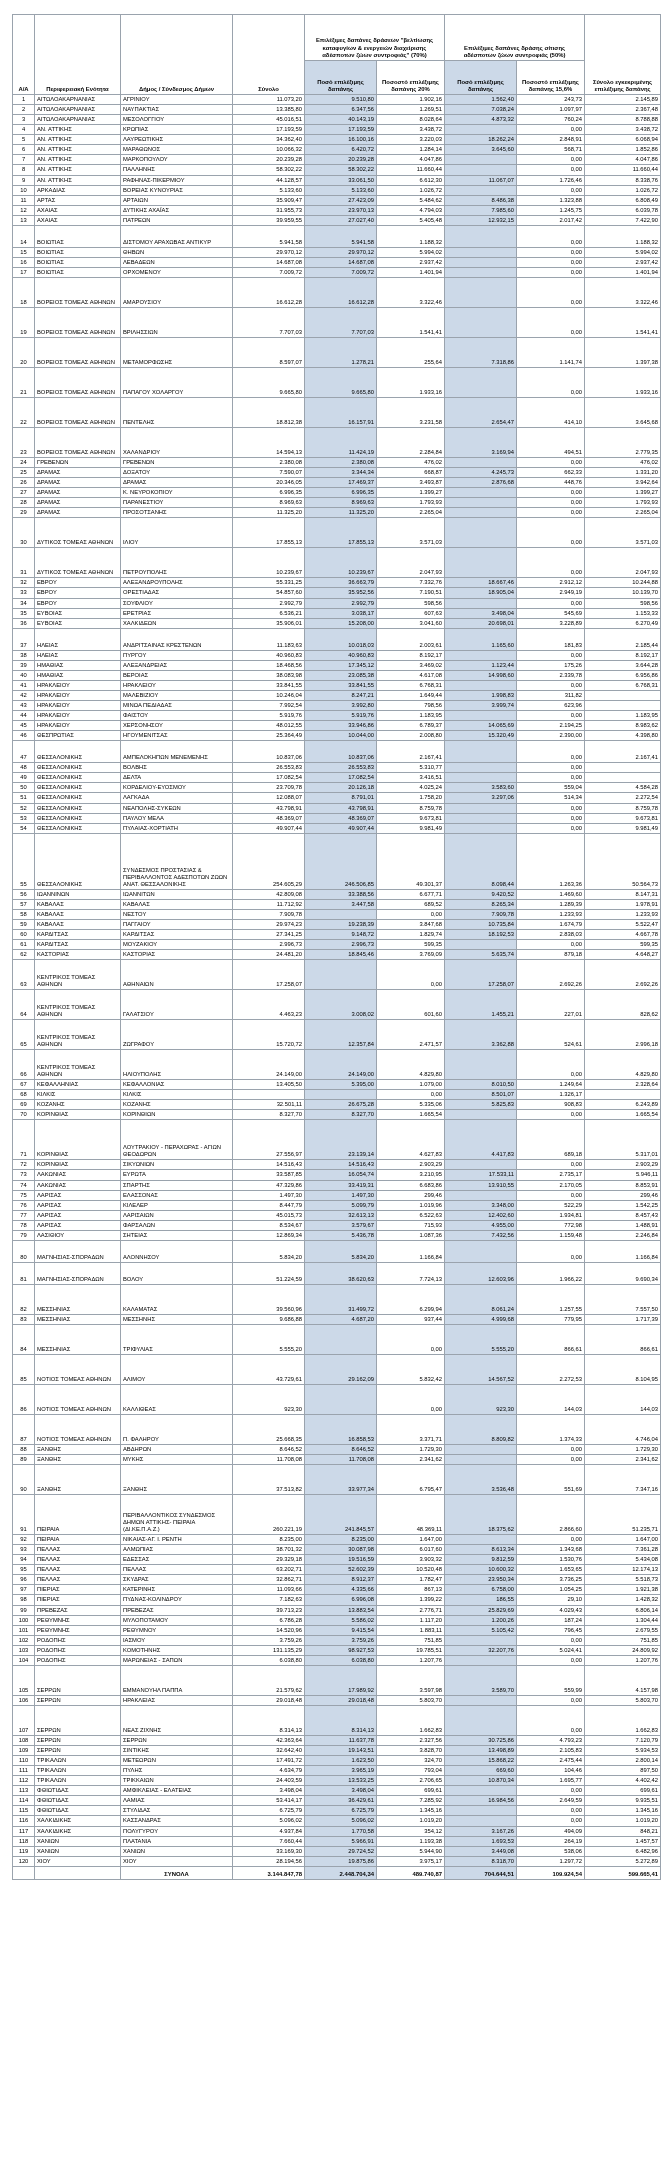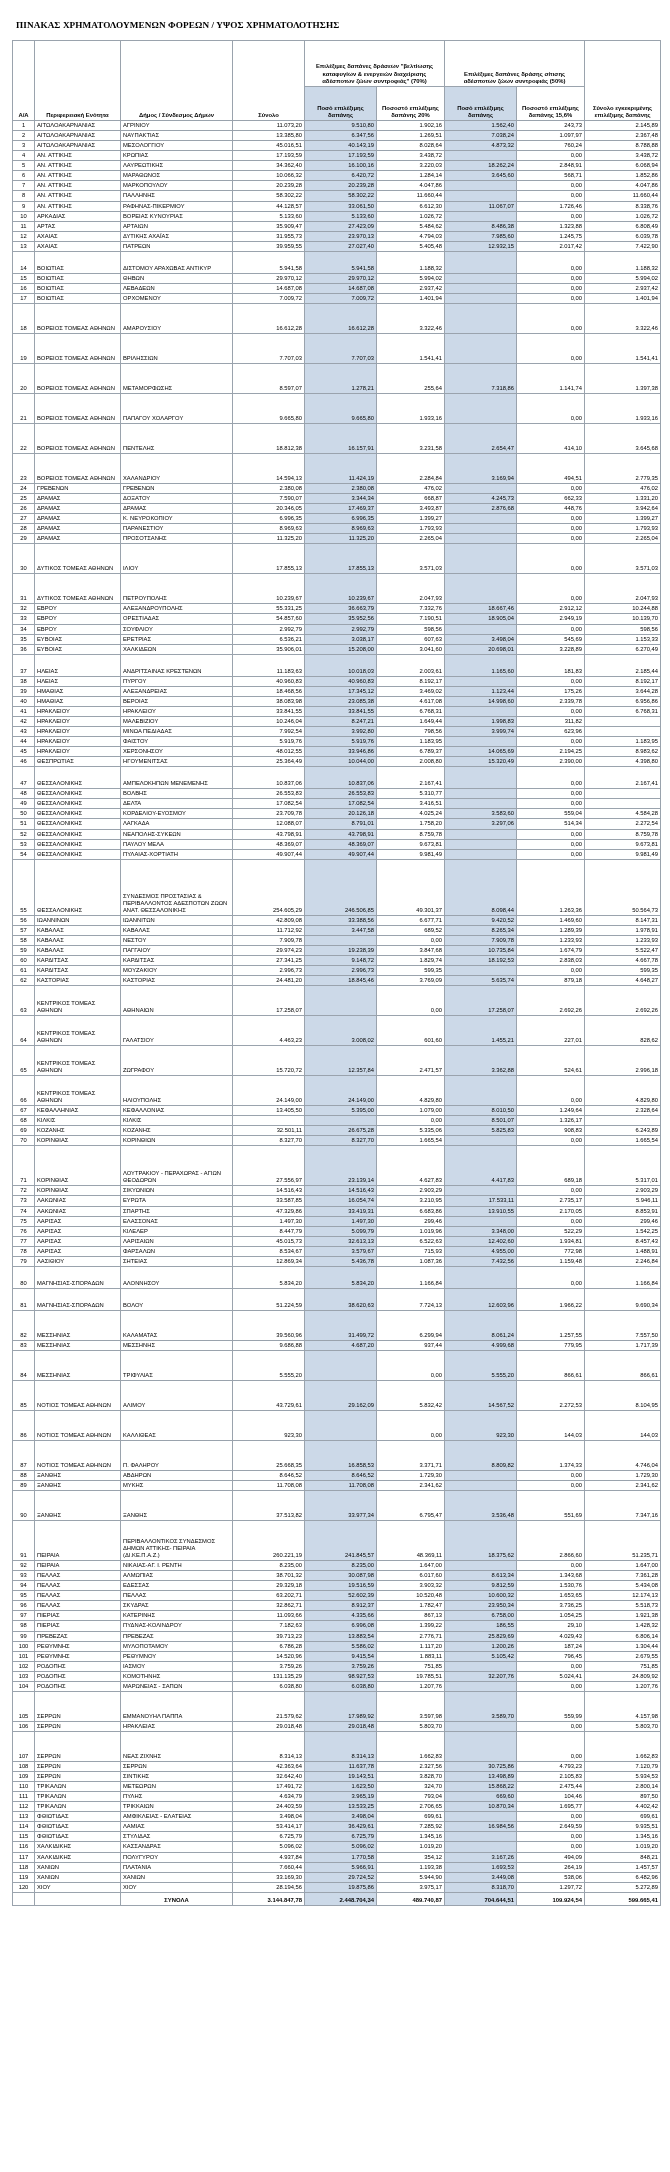--- a/index.html
+++ b/index.html
@@ -77,21 +77,20 @@
     height: 13px;
     font-size: 5.9px;
   }
   td.mrow { vertical-align: bottom; }
 </style>
 </head>
 <body>
 
 <div class="page">
 
-  <div class="doc-title">ΠΙΝΑΚΑΣ ΧΡΗΜΑΤΟΛΟΥΜΕΝΩΝ ΦΟΡΕΩΝ  / ΥΨΟΣ ΧΡΗΜΑΤΟΛΟΤΗΣΗΣ</div>
 
   <table class="grid">
     <colgroup>
       <col class="c-aa">
         <col class="c-pe">
         <col class="c-dim">
         <col class="c-sum">
       <col class="c-a1">
         <col class="c-a2">
         <col class="c-b1">

